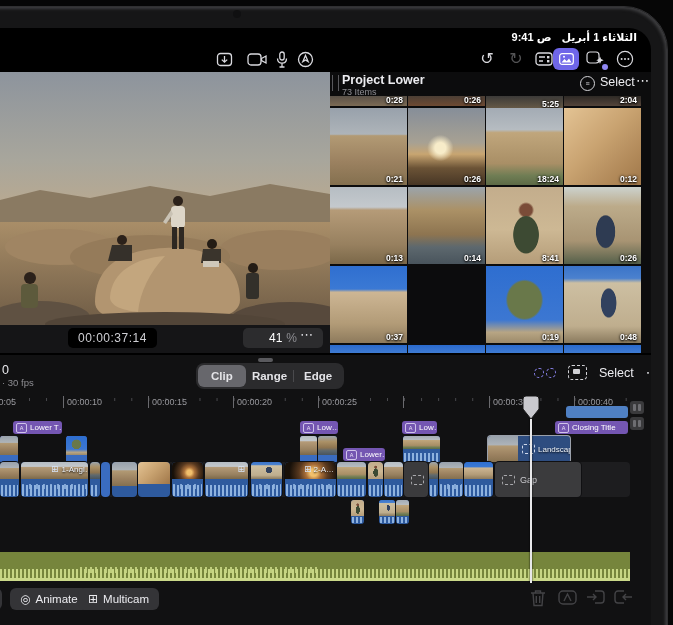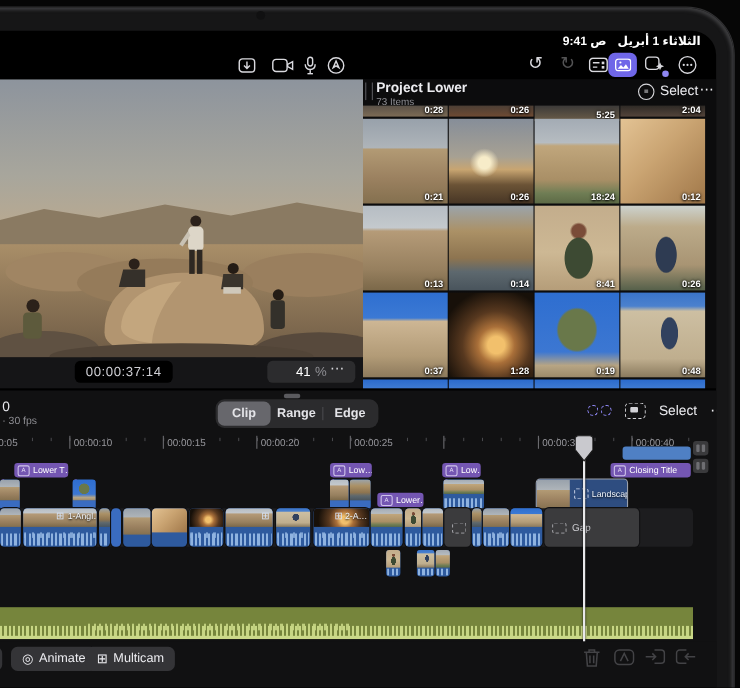--- a/index.html
+++ b/index.html
@@ -332,23 +332,20 @@
     <div class="cell g-person" style="left:156px;top:115px;height:77px;">
         <span class="dur">8:41</span>
       </div>
     <div class="cell g-backpack" style="left:234px;top:115px;height:77px;">
         <span class="dur">0:26</span>
       </div>
 
     <div class="cell g-boulderblue" style="left:0;top:194px;height:77px;">
         <span class="dur">0:37</span>
       </div>
-    <div class="cell g-campfire" style="left:78px;top:194px;height:77px;">
-        <span class="dur">1:28</span>
-      </div>
     <div class="cell g-joshua" style="left:156px;top:194px;height:77px;">
         <span class="dur">0:19</span>
       </div>
     <div class="cell g-trail" style="left:234px;top:194px;height:77px;">
         <span class="dur">0:48</span>
       </div>
 
     <div class="cell g-sliver" style="left:0;top:273px;height:8px;"></div>
     <div class="cell g-sliver" style="left:78px;top:273px;height:8px;"></div>
     <div class="cell g-sliver" style="left:156px;top:273px;height:8px;"></div>

